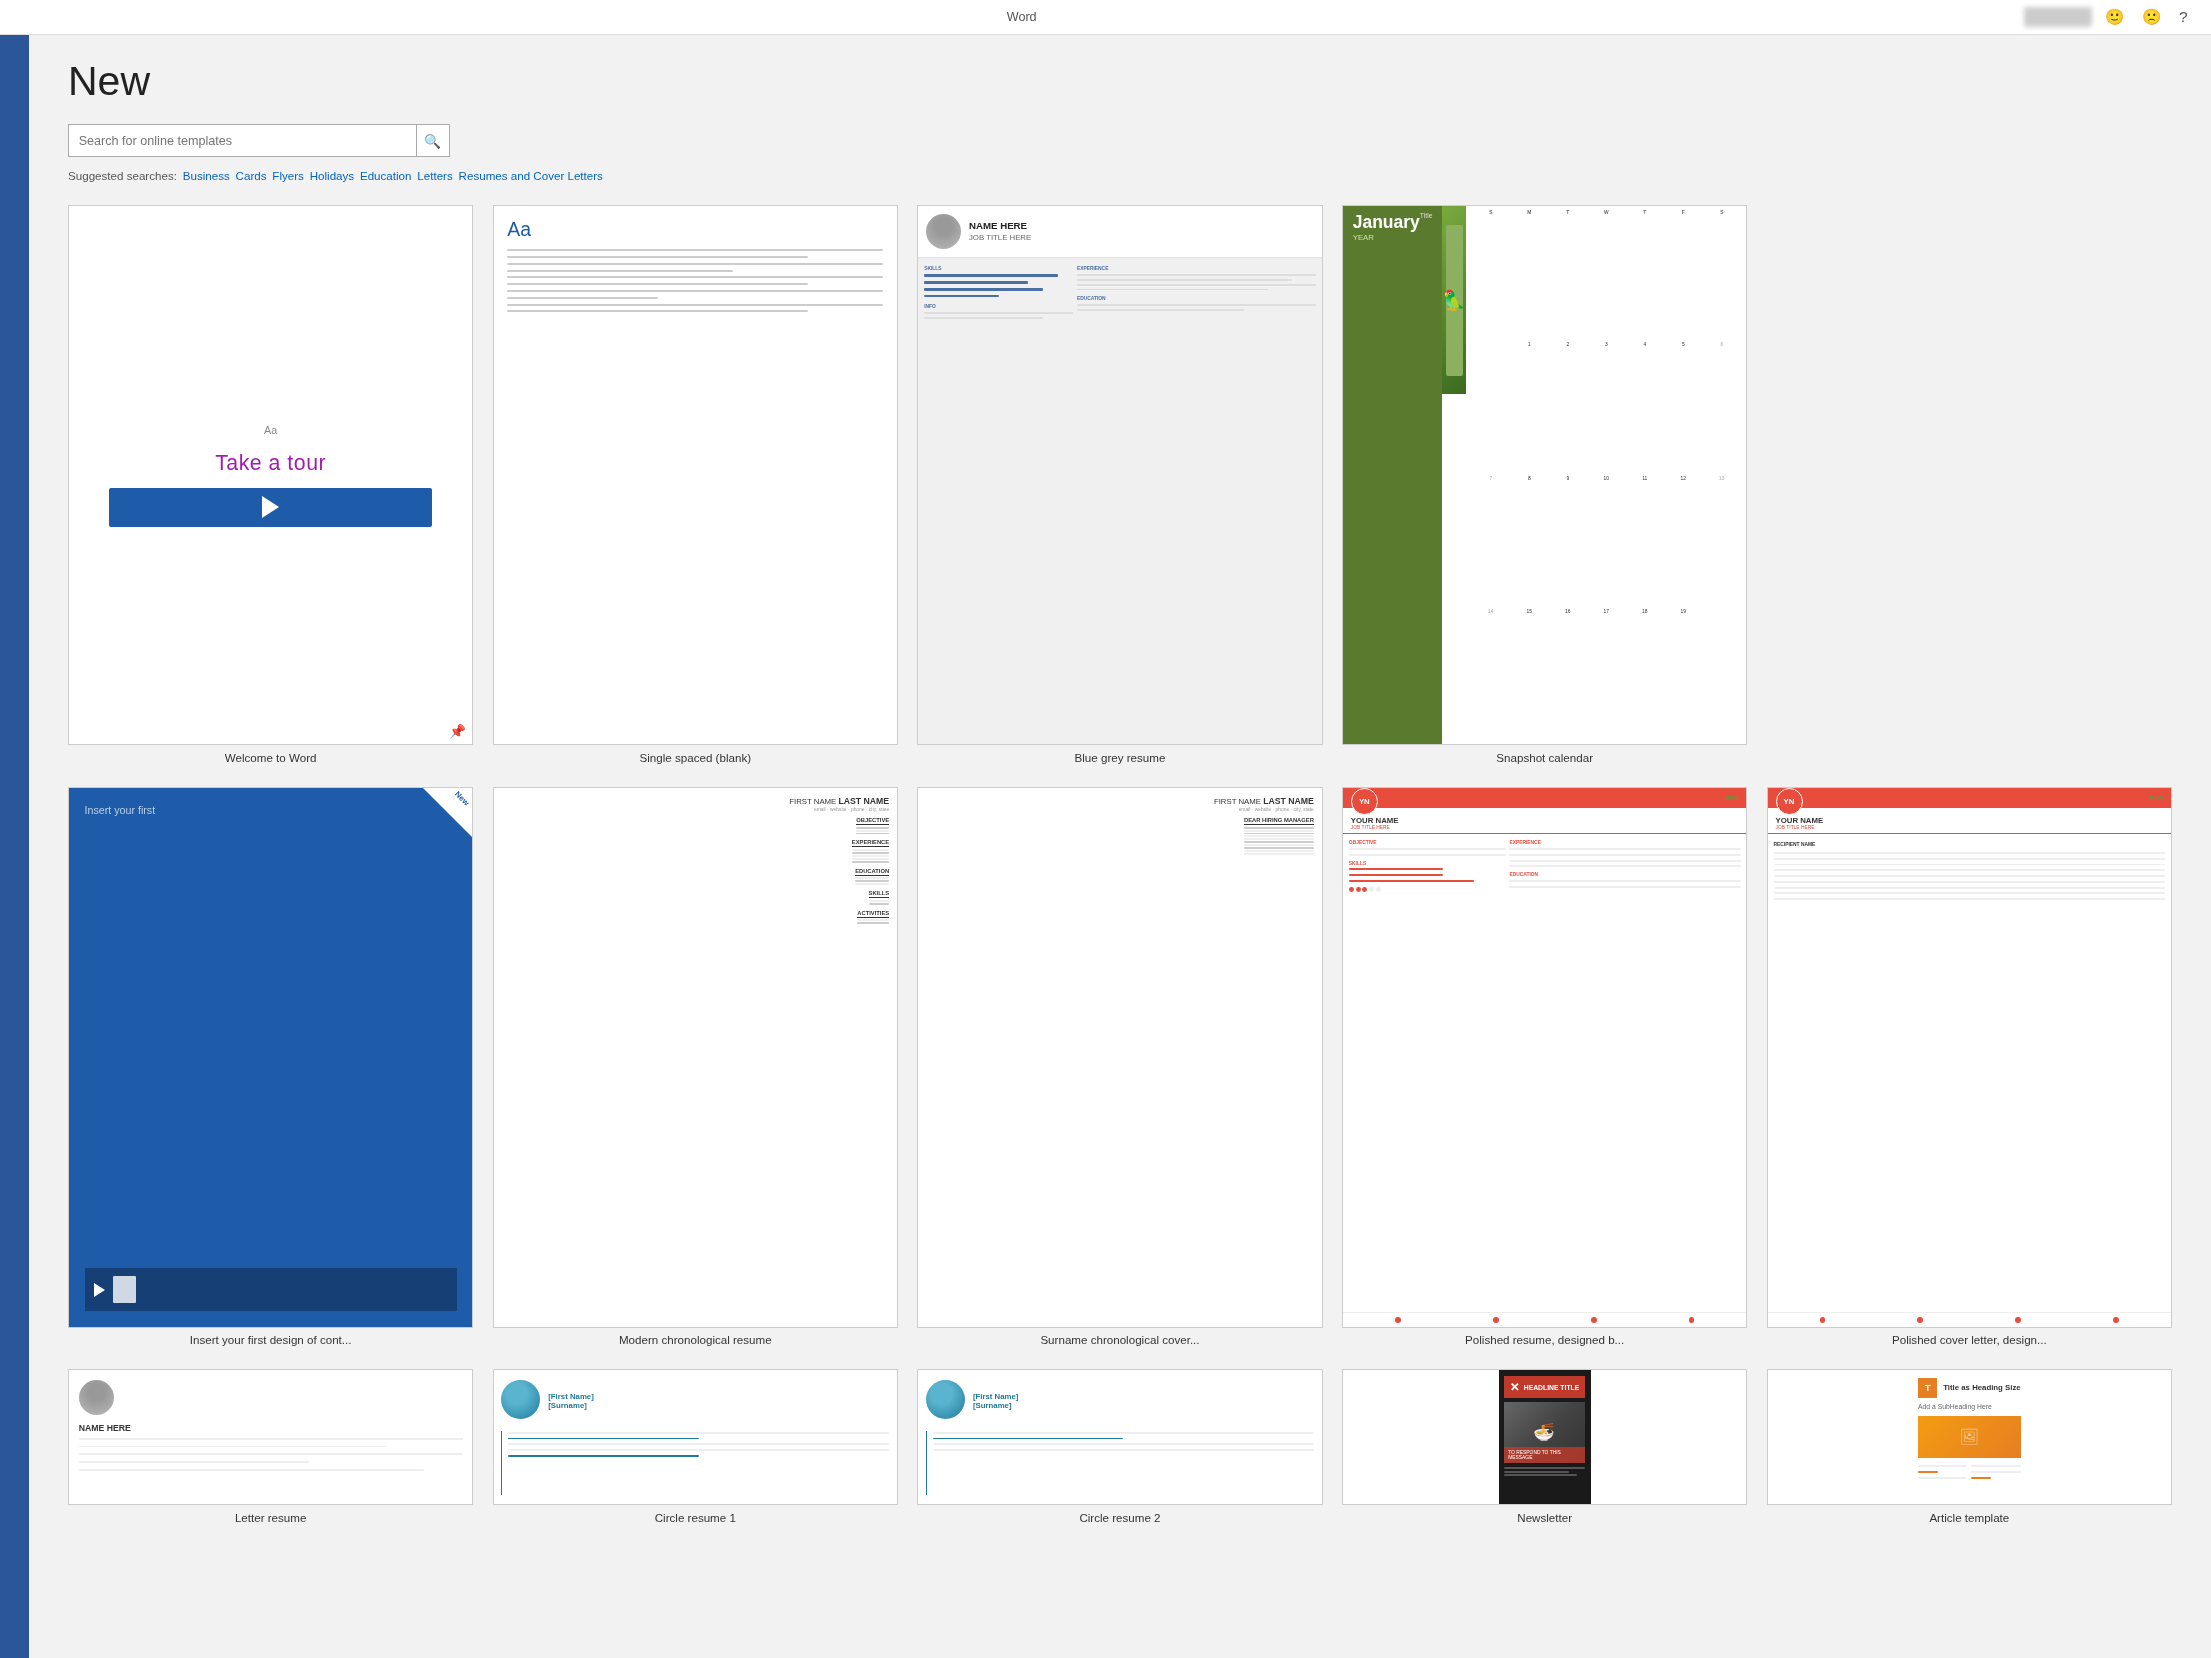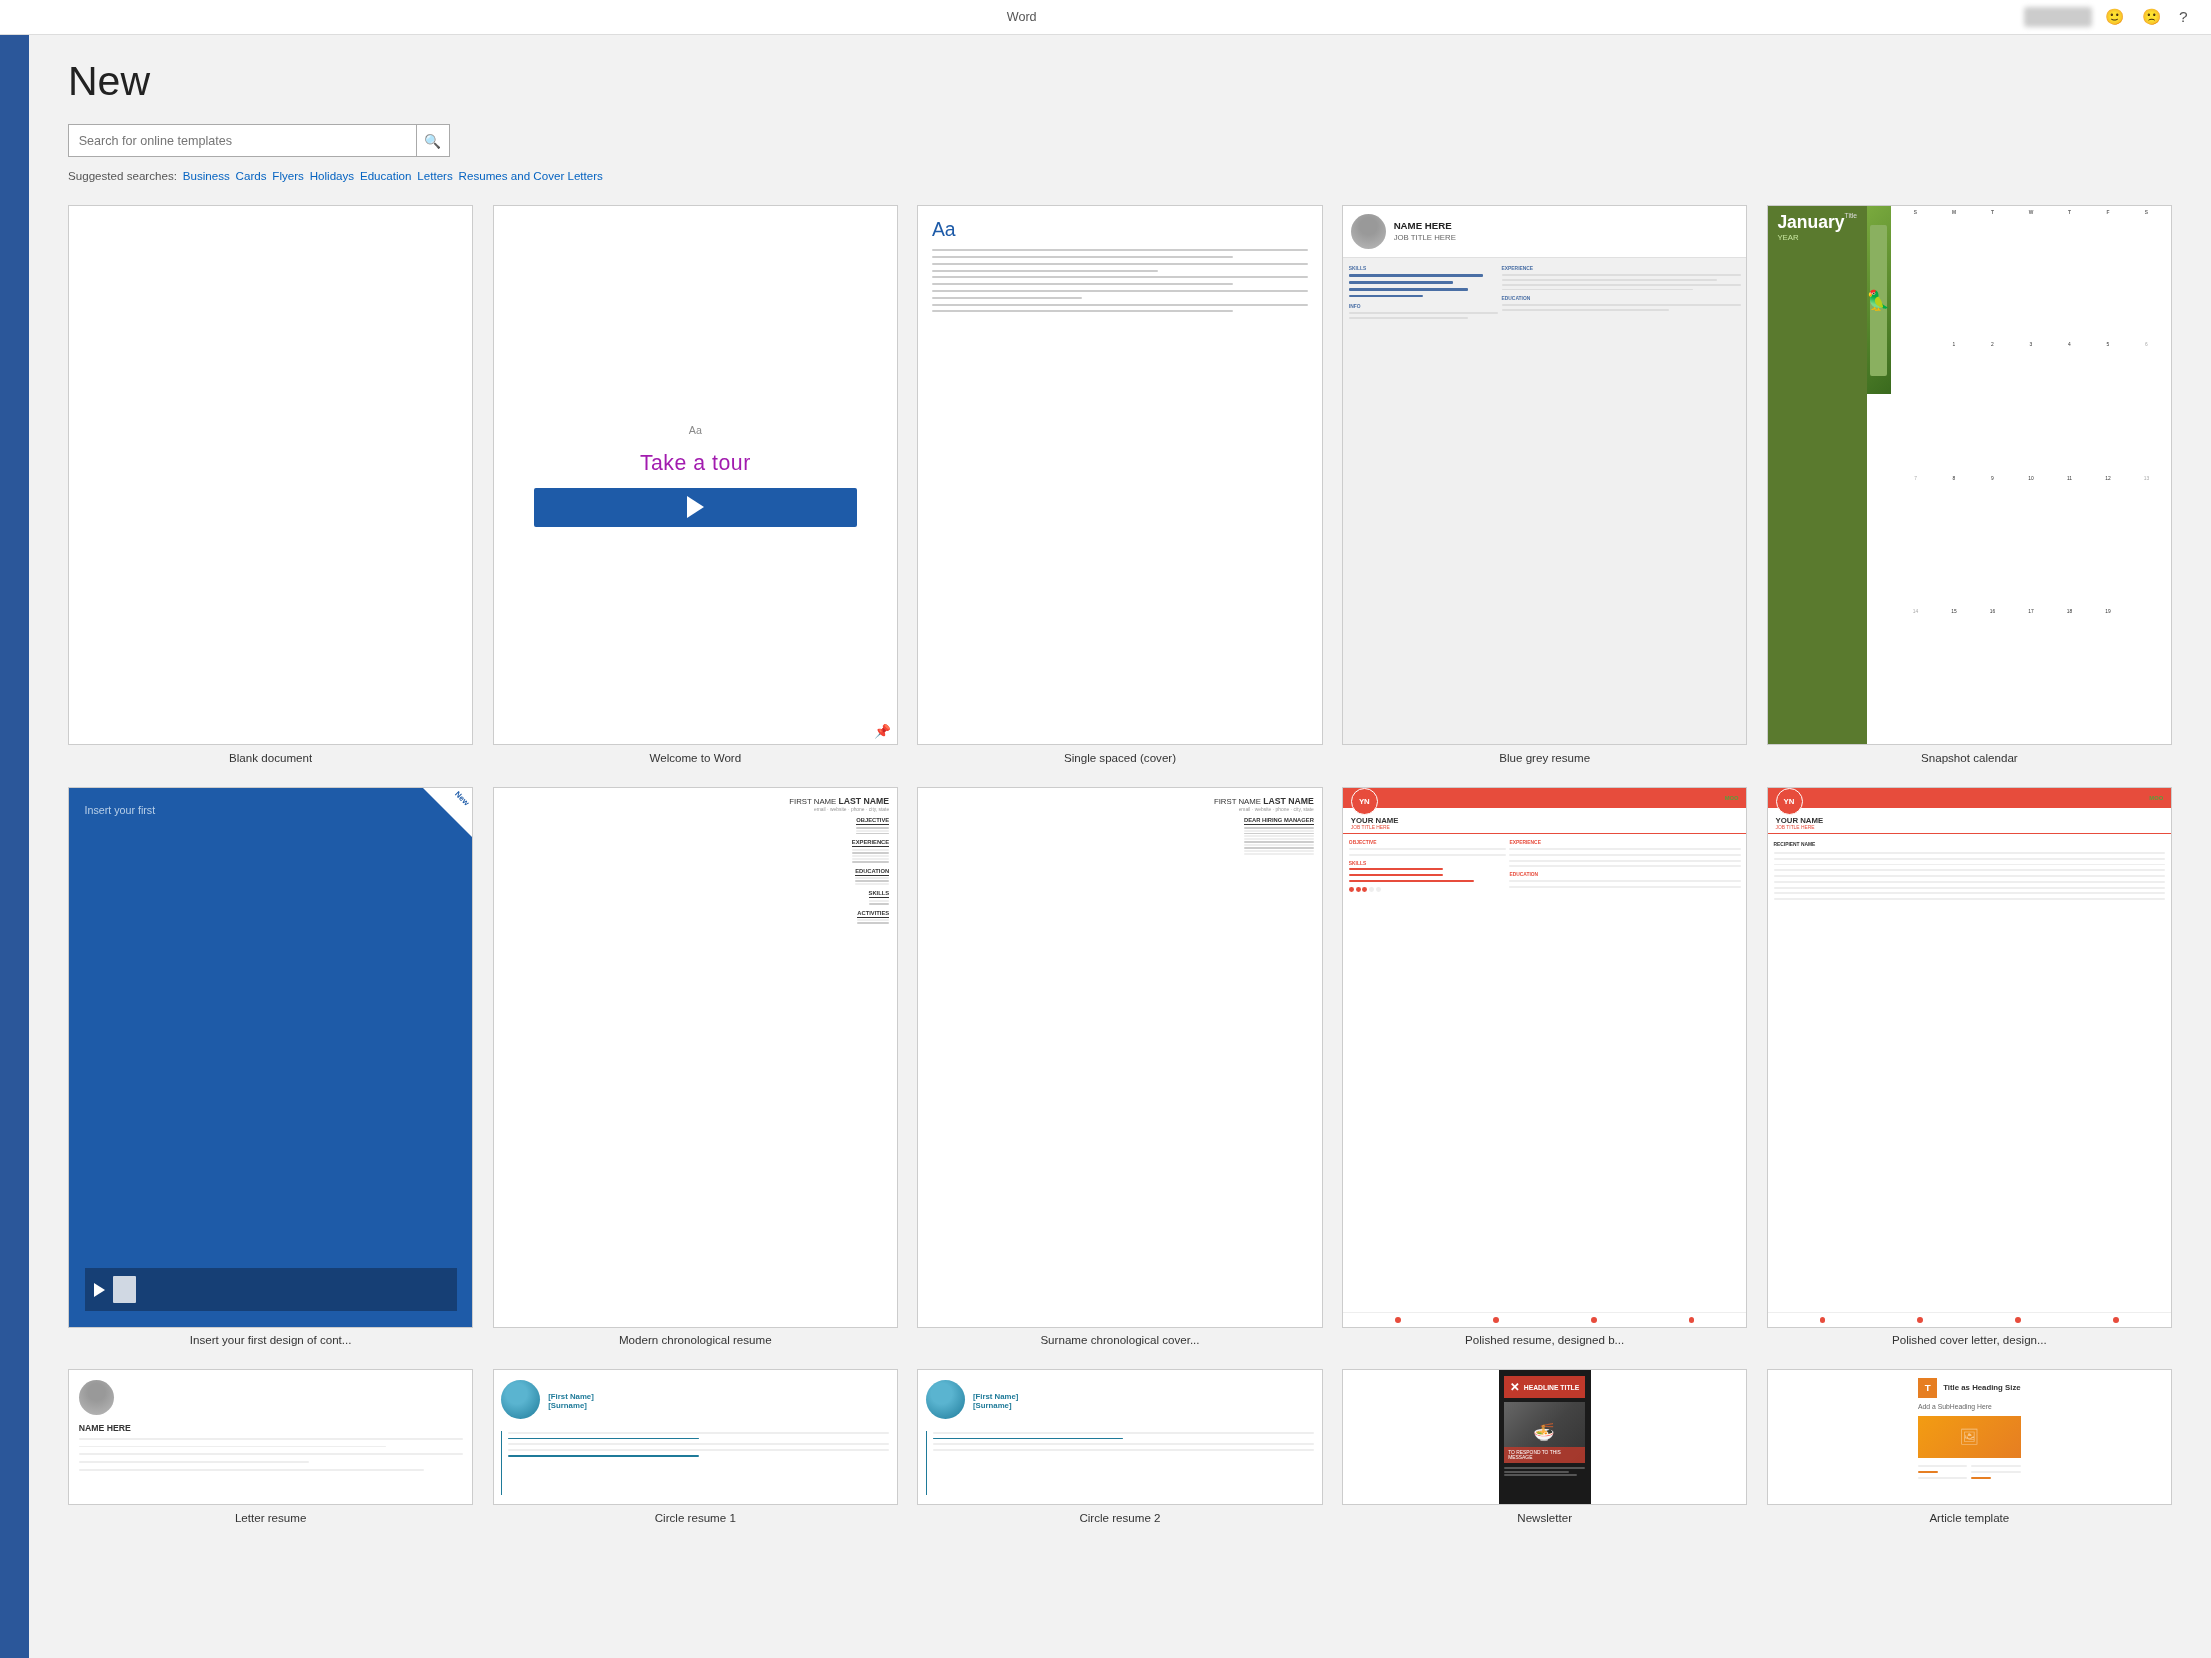--- a/index.html
+++ b/index.html
@@ -774,26 +774,20 @@
     <a class="suggested-link">Cards</a>
     <a class="suggested-link">Flyers</a>
     <a class="suggested-link">Holidays</a>
     <a class="suggested-link">Education</a>
     <a class="suggested-link">Letters</a>
     <a class="suggested-link">Resumes and Cover Letters</a>
   </div>
 
   <div class="template-grid">
 
-    <div class="template-item">
-      <div class="template-thumb">
-        <div class="blank-thumb"></div>
-      </div>
-      <span class="template-label">Blank document</span>
-    </div>
 
     <div class="template-item">
       <div class="template-thumb" style="position:relative;">
         <div class="welcome-thumb">
           <div style="font-size:10.7px;color:#888;margin-bottom:3.9px;">Aa</div>
           <div class="welcome-title-text">Take a tour</div>
           <div class="welcome-arrow-box">
             <div class="welcome-arrow"></div>
           </div>
         </div>
@@ -811,21 +805,21 @@
           <div class="ss-line full"></div>
           <div class="ss-line short"></div>
           <div class="ss-line full"></div>
           <div class="ss-line medium"></div>
           <div class="ss-line full"></div>
           <div class="ss-line xshort"></div>
           <div class="ss-line full"></div>
           <div class="ss-line medium"></div>
         </div>
       </div>
-      <span class="template-label">Single spaced (cover)</span>
+      <span class="template-label">Single spaced (blank)</span>
     </div>
 
     <div class="template-item">
       <div class="template-thumb">
         <div class="bgr-thumb">
           <div class="bgr-header">
             <div class="bgr-avatar">
               <div class="bgr-avatar-inner"></div>
             </div>
             <div class="bgr-name">

